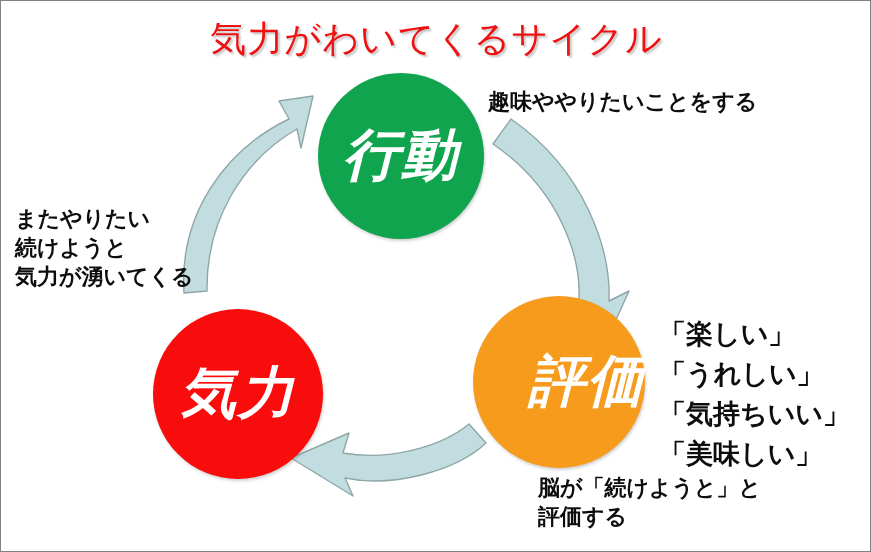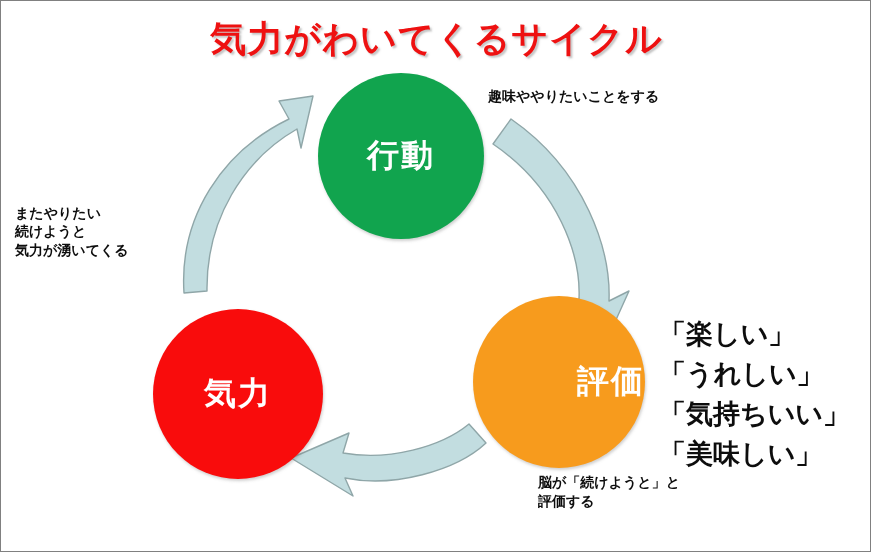--- a/index.html
+++ b/index.html
@@ -20,40 +20,41 @@
   }
 
   
   #title {
     position: absolute;
     left: 0;
     top: 14px;
     width: 871px;
     text-align: center;
     font-size: 36px;
-    font-weight: bold;
+    font-weight: normal;
     color: #ee1111;
     letter-spacing: 1px;
     text-shadow: 2px 2px 2px rgba(150,150,150,0.55);
     white-space: nowrap;
   }
 
   
   .node {
     position: absolute;
     border-radius: 50%;
     display: flex;
     align-items: center;
     justify-content: center;
     color: #ffffff;
     font-weight: bold;
-    font-size: 32px;
+    font-size: 56px;
     letter-spacing: 2px;
     z-index: 5;
     box-shadow: 1px 2px 3px rgba(120,120,120,0.35);
+    font-style: italic;
   }
   #node-action {
     left: 317px;
     top: 72px;
     width: 166px;
     height: 166px;
     background: #11a44e;
   }
   #node-evaluation {
     left: 472px;
@@ -79,21 +80,21 @@
     width: 871px;
     height: 552px;
     z-index: 2;
   }
 
   
   .annot {
     position: absolute;
     color: #0d0d0d;
     font-weight: bold;
-    font-size: 14px;
+    font-size: 22px;
     line-height: 1.32;
     white-space: pre;
     z-index: 6;
   }
   #annot-action { left: 487px; top: 86px; }
   #annot-energy { left: 14px;  top: 203px; }
   #annot-evaluation {
     left: 658px; top: 313px;
     font-size: 27px;
     line-height: 1.48;

